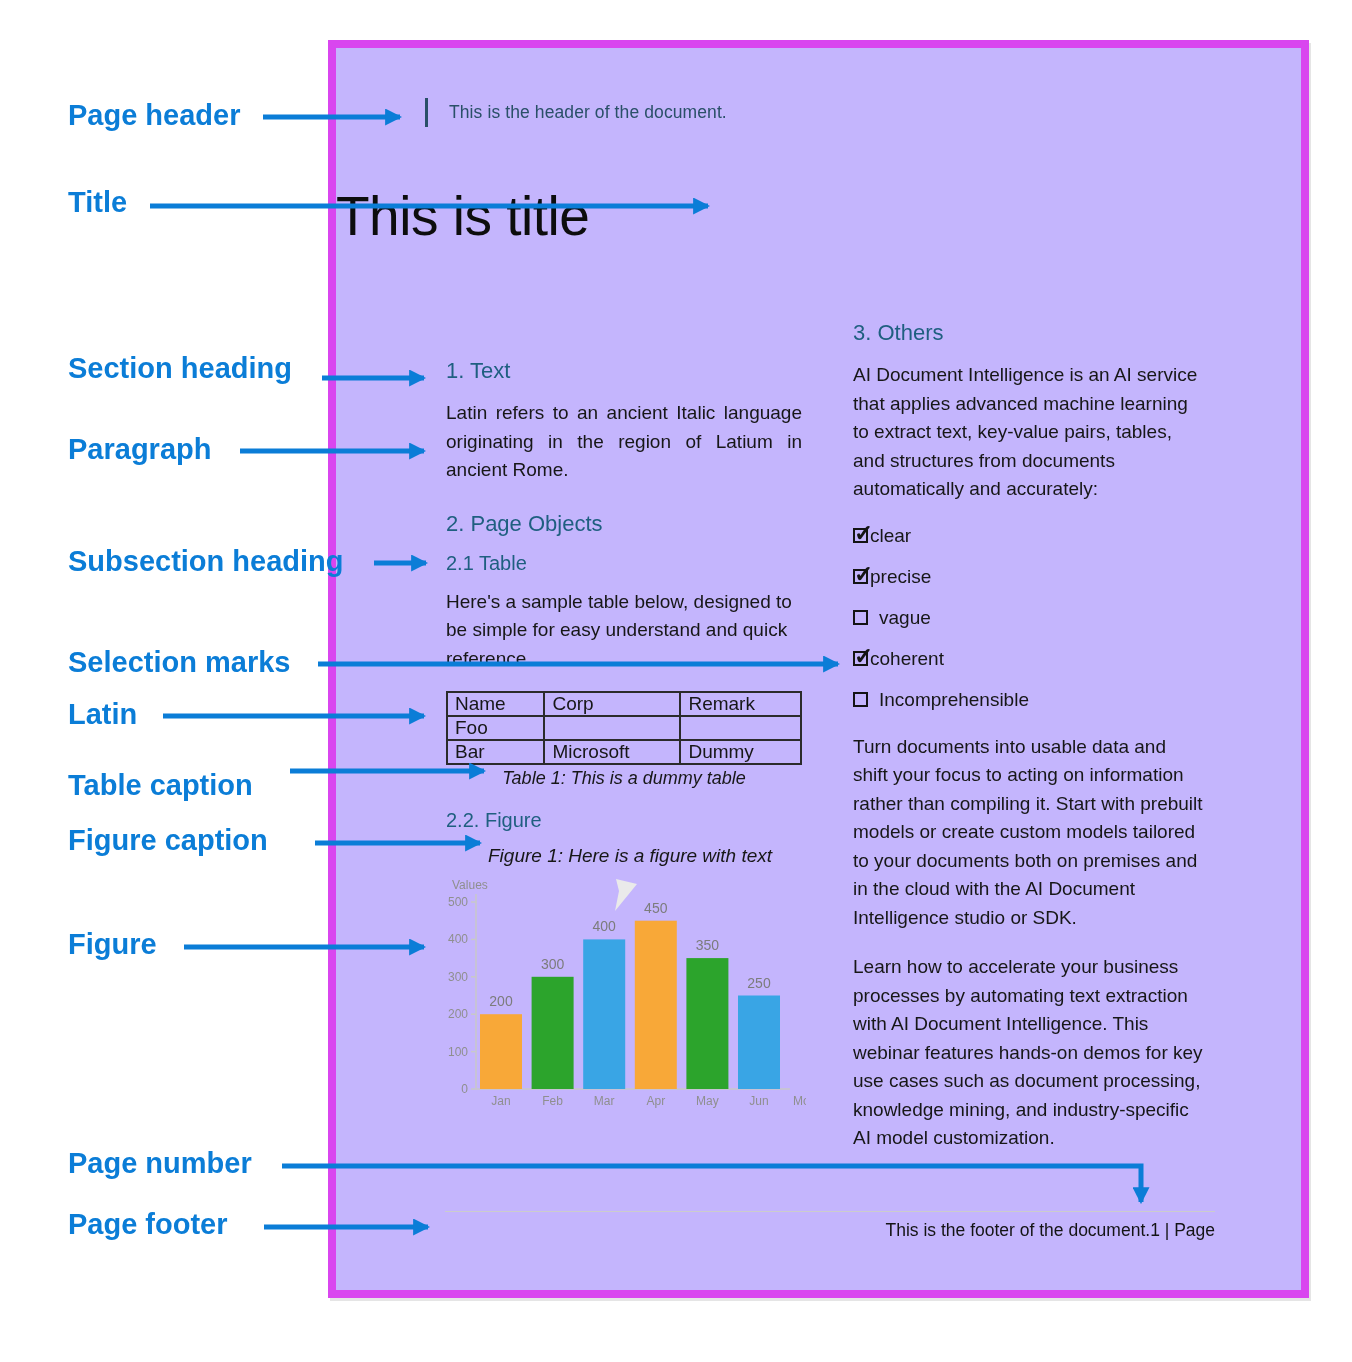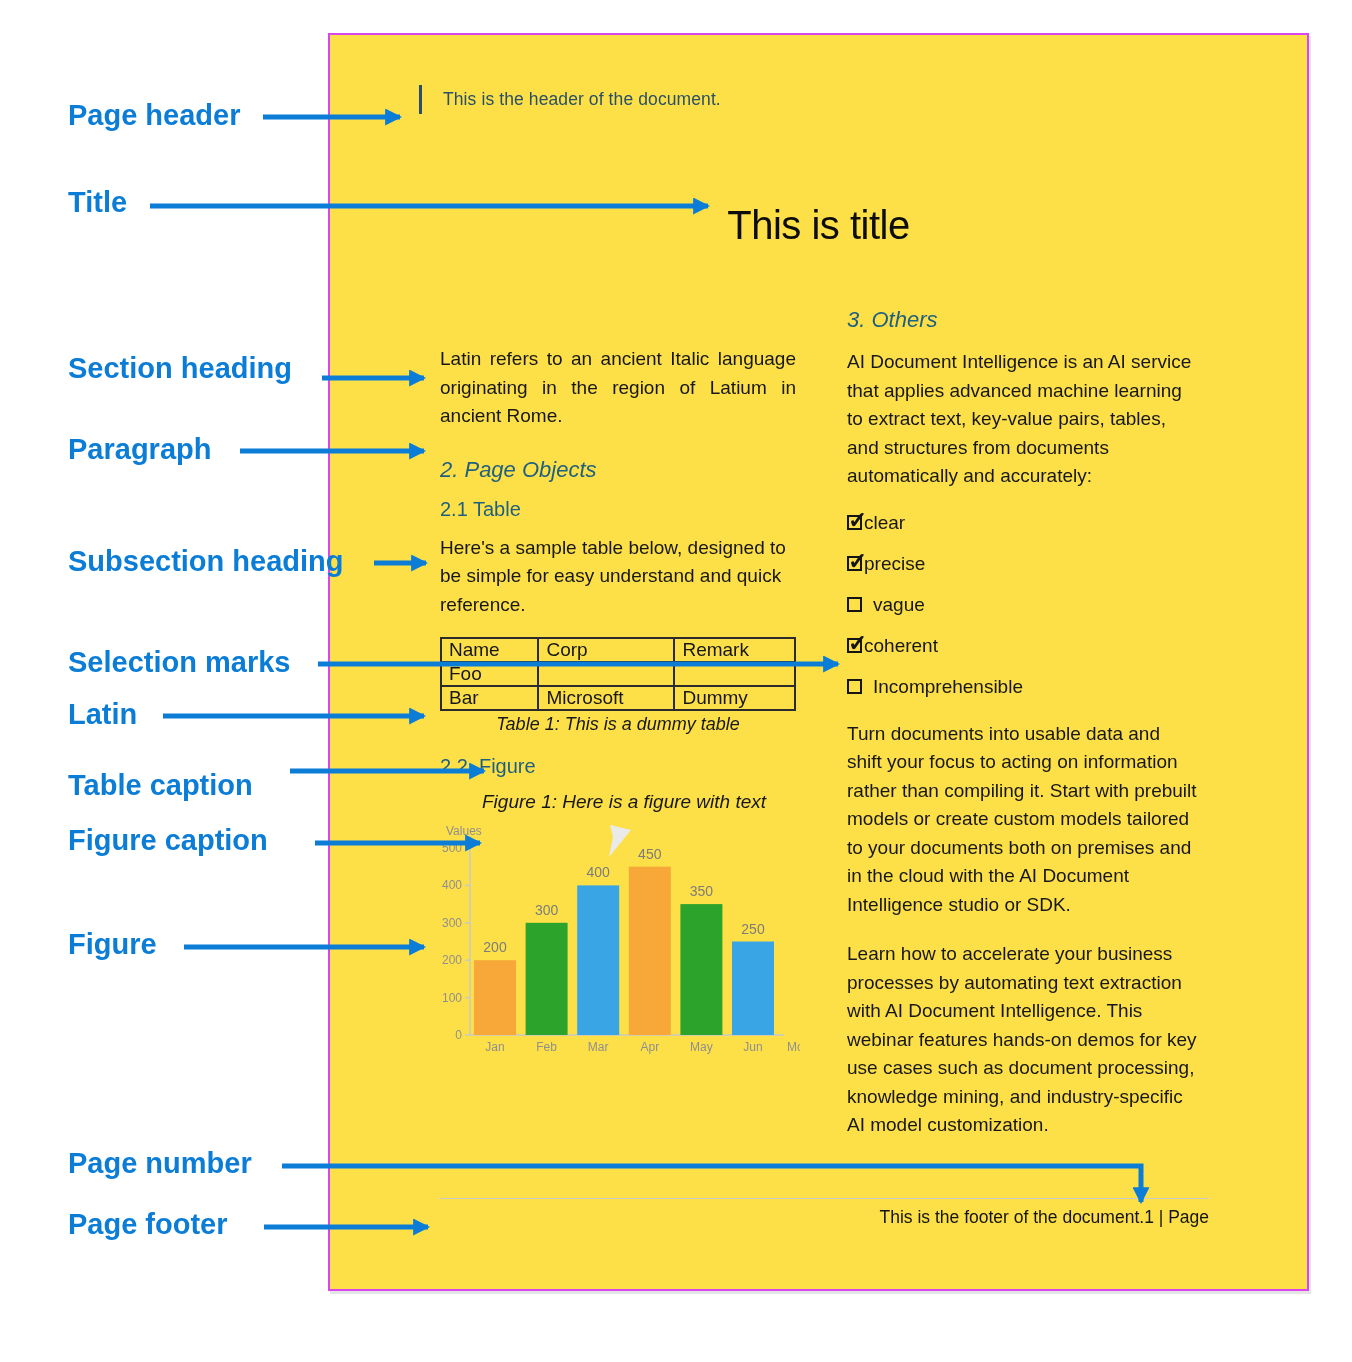--- a/index.html
+++ b/index.html
@@ -1,36 +1,36 @@
 <!DOCTYPE html>
 <html><head>
 <meta charset="utf-8">
 <style>
   * { margin:0; padding:0; box-sizing:border-box; }
   html,body { background:#ffffff; }
   body { font-family:"Liberation Sans", sans-serif; }
   .canvas { position:relative; width:1352px; height:1362px; background:#ffffff; overflow:hidden; }
 
   
-  .page { position:absolute; left:328px; top:33px; width:981px; height:1258px;
-          background:#fde047; border:2px solid #d946ef; box-shadow:2px 3px 0 rgba(0,0,0,0.10); }
+  .page { position:absolute; left:328px; top:40px; width:981px; height:1258px;
+          background:#c4b5fd; border:8px solid #d946ef; box-shadow:2px 3px 0 rgba(0,0,0,0.10); }
 
   .doc-header { position:absolute; left:89px; top:50px; display:flex; align-items:center; }
   .doc-header .hbar { width:3px; height:29px; background:#2a5068; margin-right:21px; }
   .doc-header .htext { font-size:17.5px; color:#2a5068; letter-spacing:0.1px; }
 
-  .doc-title { position:absolute; left:0; width:100%; top:136px; text-align:center;
-               font-size:40px; color:#0d0d0d; font-weight:400; letter-spacing:-0.5px;margin-top:32px; }
+  .doc-title { position:absolute; left:0; width:100%; top:136px; text-align:left;
+               font-size:55px; color:#0d0d0d; font-weight:400; letter-spacing:-0.5px; }
 
   .col-mid   { position:absolute; left:110px; top:310px; width:356px; }
   .col-right { position:absolute; left:517px; top:272px; width:352px; }
 
   h2.doc { font-size:22px; font-weight:400; color:#1f5f80; }
   h3.doc { font-size:20px; font-weight:400; color:#1f5f80; }
-  .col-mid h2.doc, .col-right h2.doc { margin:0 0 15px 0;font-style:italic; }
+  .col-mid h2.doc, .col-right h2.doc { margin:0 0 15px 0; }
   h3.doc { margin:0 0 13px 0; }
   p.doc { font-size:19px; line-height:1.5; color:#171717; margin:0 0 18px 0; }
   p.justify { text-align:justify; }
   .col-mid h2.sec2 { margin-top:26px; }
 
   table.doc { width:100%; border-collapse:collapse; font-size:19px; color:#171717; margin:4px 0 3px 0; }
   table.doc td { border:2px solid #2b2b2b; padding:0 7px; height:14px; vertical-align:middle; }
   .tcaption { font-size:18px; font-style:italic; color:#171717; text-align:center; margin:2px 0 20px 0; }
   .fcaption { font-size:19px; font-style:italic; color:#171717; margin:0 0 12px 42px; }
 
@@ -63,20 +63,21 @@
   <div class="page">
 
     <div class="doc-header">
       <div class="hbar"></div>
       <div class="htext">This is the header of the document.</div>
     </div>
 
     <div class="doc-title">This is title</div>
 
     <div class="col-mid">
+      <h2 class="doc">1. Text</h2>
       <p class="doc justify">Latin refers to an ancient Italic language originating in the region of Latium in ancient Rome.</p>
       <h2 class="doc sec2">2. Page Objects</h2>
       <h3 class="doc">2.1 Table</h3>
       <p class="doc">Here's a sample table below, designed to be simple for easy understand and quick reference.</p>
 
       <table class="doc">
         <tbody>
           <tr>
             <td>Name</td>
             <td>Corp</td>

